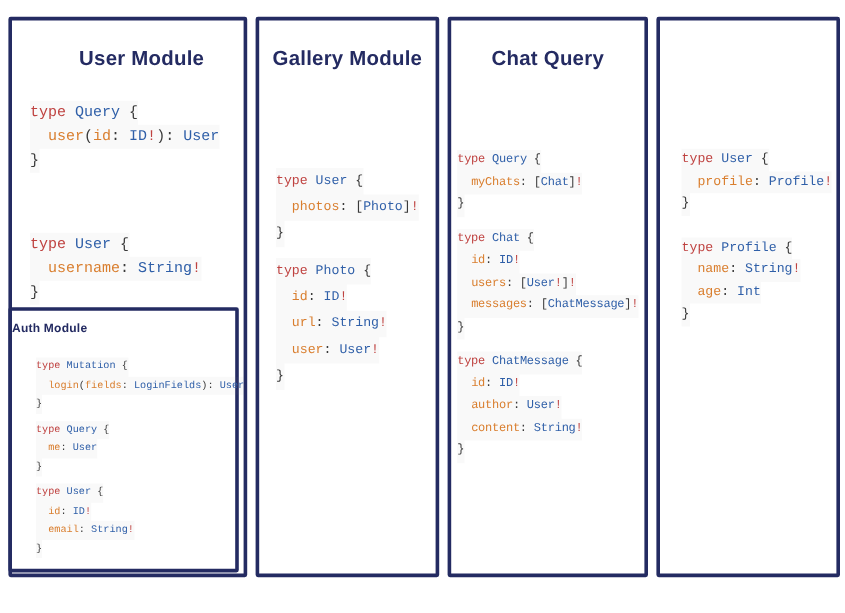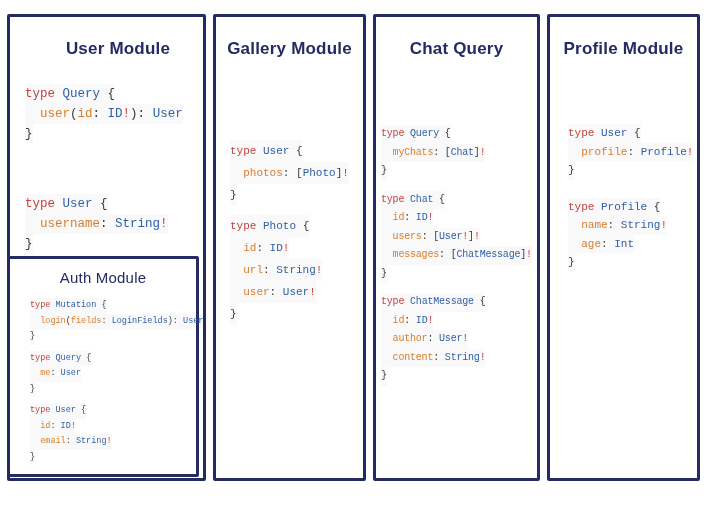--- a/index.html
+++ b/index.html
@@ -38,22 +38,22 @@
   .code-gallery .block + .block{margin-top:9px;}
   .code-chat{left:5px;top:108px;font-size:10px;line-height:18.5px;letter-spacing:-0.2px;}
   .code-chat .block + .block{margin-top:10px;}
   .code-profile{left:18px;top:107px;font-size:11px;line-height:18.5px;}
   .code-profile .block + .block{margin-top:18px;}
   .nested-panel{
     position:absolute;left:-3px;top:239px;width:192px;height:221px;
     background:#fff;border:3px solid var(--navy);border-radius:2px;box-sizing:border-box;
   }
   .nested-title{
-    margin:0;padding-top:10px;text-align:center;color:var(--navy);
-    font-size:15px;font-weight:normal;letter-spacing:.2px;
+    margin:0;padding-top:10px;color:var(--navy);
+    font-size:10px;font-weight:bold;letter-spacing:.2px;
   }
   .code-auth{left:20px;top:39px;font-size:8.5px;line-height:15.5px;}
   .code-auth .block + .block{margin-top:6px;}
 </style>
 </head>
 <body>
 
 <section class="panel panel-user">
   <h2 class="panel-title">User Module</h2>
   <pre class="code code-user"><div class="block"><div class="line"><span class="tok-k">type</span><span class="tok-p"> </span><span class="tok-t">Query</span><span class="tok-p"> {</span></div><div class="line"><span class="tok-p">  </span><span class="tok-f">user</span><span class="tok-p">(</span><span class="tok-f">id</span><span class="tok-p">: </span><span class="tok-t">ID</span><span class="tok-r">!</span><span class="tok-p">): </span><span class="tok-t">User</span></div><div class="line"><span class="tok-p">}</span></div></div><div class="block"><div class="line"><span class="tok-k">type</span><span class="tok-p"> </span><span class="tok-t">User</span><span class="tok-p"> {</span></div><div class="line"><span class="tok-p">  </span><span class="tok-f">username</span><span class="tok-p">: </span><span class="tok-t">String</span><span class="tok-r">!</span></div><div class="line"><span class="tok-p">}</span></div></div></pre>
@@ -67,15 +67,14 @@
   <h2 class="panel-title">Gallery Module</h2>
   <pre class="code code-gallery"><div class="block"><div class="line"><span class="tok-k">type</span><span class="tok-p"> </span><span class="tok-t">User</span><span class="tok-p"> {</span></div><div class="line"><span class="tok-p">  </span><span class="tok-f">photos</span><span class="tok-p">: [</span><span class="tok-t">Photo</span><span class="tok-p">]</span><span class="tok-r">!</span></div><div class="line"><span class="tok-p">}</span></div></div><div class="block"><div class="line"><span class="tok-k">type</span><span class="tok-p"> </span><span class="tok-t">Photo</span><span class="tok-p"> {</span></div><div class="line"><span class="tok-p">  </span><span class="tok-f">id</span><span class="tok-p">: </span><span class="tok-t">ID</span><span class="tok-r">!</span></div><div class="line"><span class="tok-p">  </span><span class="tok-f">url</span><span class="tok-p">: </span><span class="tok-t">String</span><span class="tok-r">!</span></div><div class="line"><span class="tok-p">  </span><span class="tok-f">user</span><span class="tok-p">: </span><span class="tok-t">User</span><span class="tok-r">!</span></div><div class="line"><span class="tok-p">}</span></div></div></pre>
 </section>
 
 <section class="panel panel-chat">
   <h2 class="panel-title">Chat Query</h2>
   <pre class="code code-chat"><div class="block"><div class="line"><span class="tok-k">type</span><span class="tok-p"> </span><span class="tok-t">Query</span><span class="tok-p"> {</span></div><div class="line"><span class="tok-p">  </span><span class="tok-f">myChats</span><span class="tok-p">: [</span><span class="tok-t">Chat</span><span class="tok-p">]</span><span class="tok-r">!</span></div><div class="line"><span class="tok-p">}</span></div></div><div class="block"><div class="line"><span class="tok-k">type</span><span class="tok-p"> </span><span class="tok-t">Chat</span><span class="tok-p"> {</span></div><div class="line"><span class="tok-p">  </span><span class="tok-f">id</span><span class="tok-p">: </span><span class="tok-t">ID</span><span class="tok-r">!</span></div><div class="line"><span class="tok-p">  </span><span class="tok-f">users</span><span class="tok-p">: [</span><span class="tok-t">User</span><span class="tok-r">!</span><span class="tok-p">]</span><span class="tok-r">!</span></div><div class="line"><span class="tok-p">  </span><span class="tok-f">messages</span><span class="tok-p">: [</span><span class="tok-t">ChatMessage</span><span class="tok-p">]</span><span class="tok-r">!</span></div><div class="line"><span class="tok-p">}</span></div></div><div class="block"><div class="line"><span class="tok-k">type</span><span class="tok-p"> </span><span class="tok-t">ChatMessage</span><span class="tok-p"> {</span></div><div class="line"><span class="tok-p">  </span><span class="tok-f">id</span><span class="tok-p">: </span><span class="tok-t">ID</span><span class="tok-r">!</span></div><div class="line"><span class="tok-p">  </span><span class="tok-f">author</span><span class="tok-p">: </span><span class="tok-t">User</span><span class="tok-r">!</span></div><div class="line"><span class="tok-p">  </span><span class="tok-f">content</span><span class="tok-p">: </span><span class="tok-t">String</span><span class="tok-r">!</span></div><div class="line"><span class="tok-p">}</span></div></div></pre>
 </section>
 
 <section class="panel panel-profile">
-  <h2 class="panel-title">Profile Module</h2>
   <pre class="code code-profile"><div class="block"><div class="line"><span class="tok-k">type</span><span class="tok-p"> </span><span class="tok-t">User</span><span class="tok-p"> {</span></div><div class="line"><span class="tok-p">  </span><span class="tok-f">profile</span><span class="tok-p">: </span><span class="tok-t">Profile</span><span class="tok-r">!</span></div><div class="line"><span class="tok-p">}</span></div></div><div class="block"><div class="line"><span class="tok-k">type</span><span class="tok-p"> </span><span class="tok-t">Profile</span><span class="tok-p"> {</span></div><div class="line"><span class="tok-p">  </span><span class="tok-f">name</span><span class="tok-p">: </span><span class="tok-t">String</span><span class="tok-r">!</span></div><div class="line"><span class="tok-p">  </span><span class="tok-f">age</span><span class="tok-p">: </span><span class="tok-t">Int</span></div><div class="line"><span class="tok-p">}</span></div></div></pre>
 </section>
 
 </body></html>

